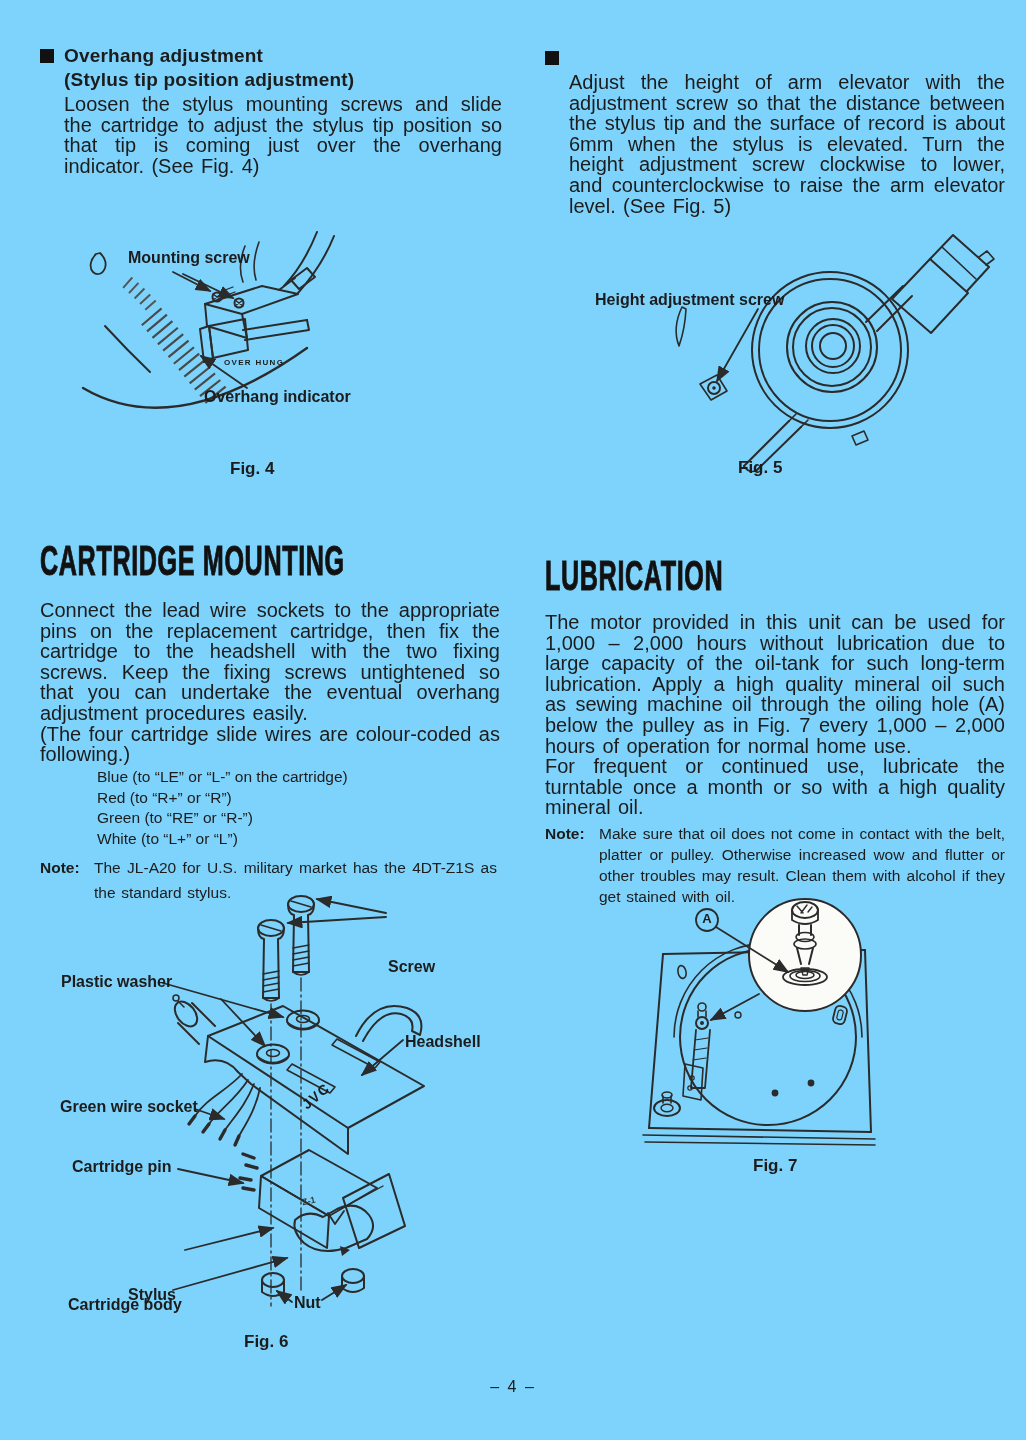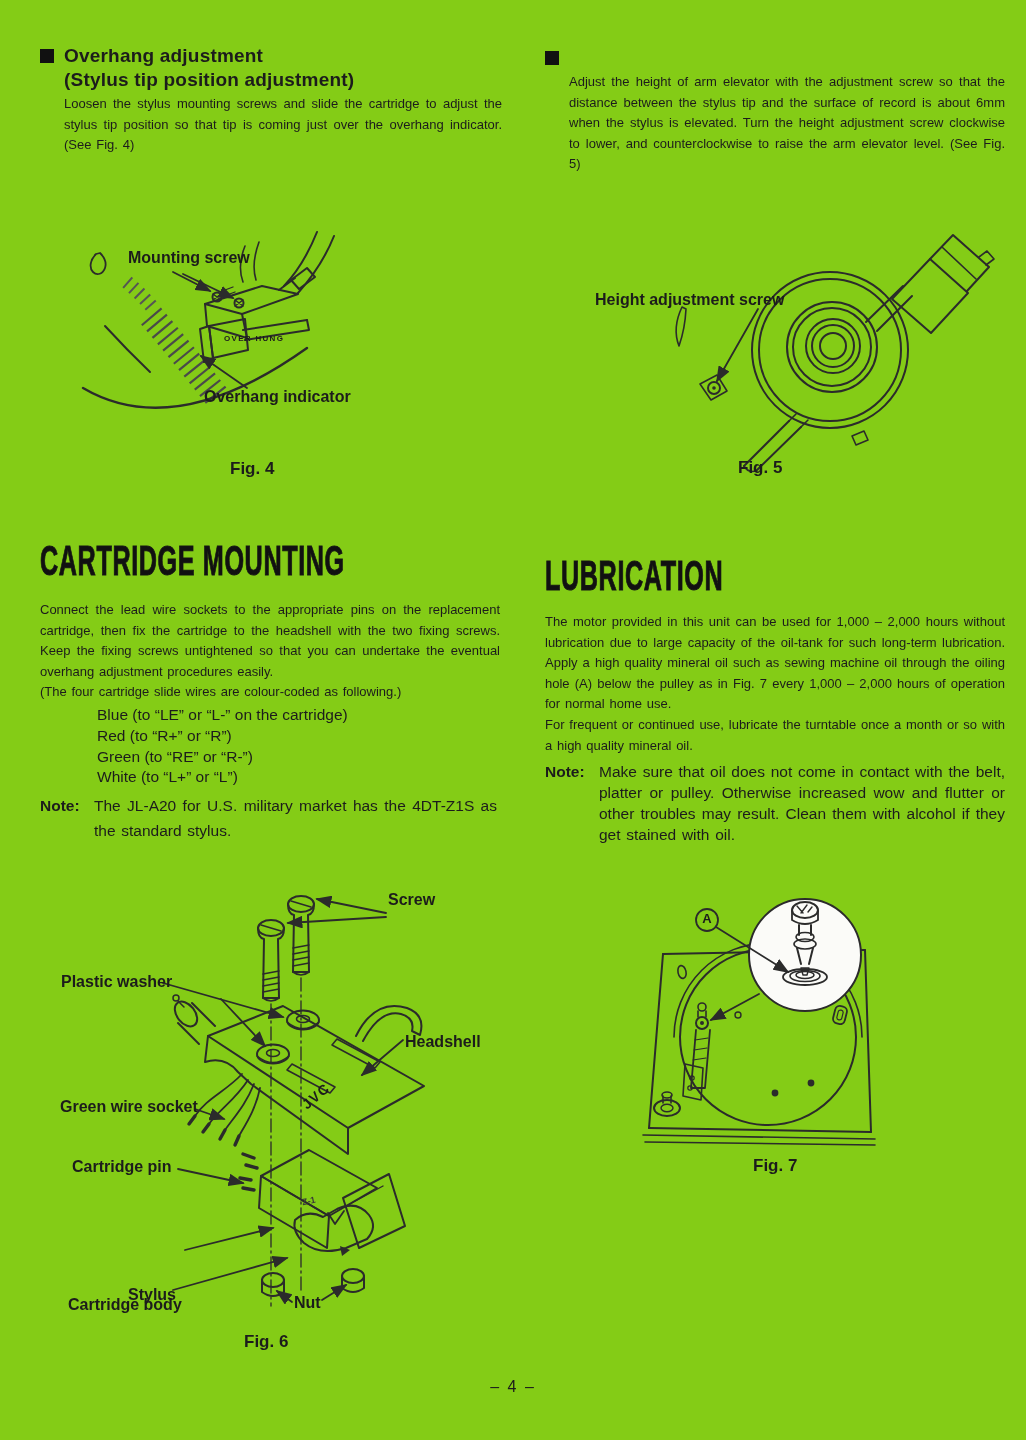--- a/index.html
+++ b/index.html
@@ -3,30 +3,30 @@
 <meta charset="utf-8">
 <style>
   * { box-sizing: border-box; }
   html, body { margin: 0; padding: 0; }
   body {
     width: 1026px; height: 1440px;
     background: #fbfbf8;
     font-family: "Liberation Sans", sans-serif;
     color: #1c1c1c;
   }
-  .page { position: absolute; top: 0; left: 0; width: 1026px; height: 1440px; background: #84cc16; overflow: hidden; }
+  .page { position: absolute; top: 0; left: 0; width: 1026px; height: 1440px; background: #7dd3fc; overflow: hidden; }
   .abs { position: absolute; }
   .bullet { position: absolute; width: 14px; height: 14px; background: #111; }
   .h-section { font-size: 19px; font-weight: bold; line-height: 24px; letter-spacing: 0.2px; white-space: nowrap; }
   .big-title {
     font-size: 42px; font-weight: bold; white-space: nowrap;
     transform: scaleX(0.60); transform-origin: 0 0;
     -webkit-text-stroke: 1px #151515; letter-spacing: 1px; color: #111;
   }
-  .body-text { font-size: 13px; line-height: 20.6px; text-align: justify; word-spacing: 0.09em; }
+  .body-text { font-size: 20px; line-height: 20.6px; text-align: justify; word-spacing: 0.09em; }
   .flow { position: absolute; }
   .wire-list { padding-left: 57px; margin-top: 2px; }
   .wire-item { font-size: 15.5px; line-height: 20.8px; }
   .note-row { display: flex; margin-top: 5px; }
   .note-label { font-weight: bold; font-size: 15.5px; line-height: 25px; width: 54px; flex: none; }
   .note-body { font-size: 15.5px; line-height: 25px; text-align: justify; word-spacing: 0.09em; flex: 1; }
   .note-body.tight { line-height: 21px; }
   .fig-label { position: absolute; font-size: 16px; font-weight: bold; white-space: nowrap; }
   .fig-cap { position: absolute; font-size: 17px; font-weight: bold; white-space: nowrap; }
   .tiny-label { position: absolute; font-size: 8px; font-weight: bold; letter-spacing: 1.3px; white-space: nowrap; }
@@ -75,21 +75,21 @@
     <circle cx="162" cy="67" r="4.5"></circle>
     <path d="M 158,64 L 166,70 M 166,64 L 158,70" stroke-width="1.4"></path>
     <circle cx="184" cy="73" r="4.5"></circle>
     <path d="M 180,70 L 188,76 M 188,70 L 180,76" stroke-width="1.4"></path>
     <path d="M 170,60 l 8,-3 M 172,65 l 8,-3" stroke-width="1.3"></path>
     <path d="M 118,42 L 155,61" marker-end="url(#arw4)" stroke-width="1.8"></path>
     <path d="M 128,44 L 178,68" marker-end="url(#arw4)" stroke-width="1.8"></path>
     <path d="M 192,158 L 146,126" marker-end="url(#arw4)" stroke-width="1.8"></path>
   </svg>
   <div class="fig-label" style="left:128px; top:249px">Mounting screw</div>
-  <div class="tiny-label" style="left:224px; top:334px">OVER HUNG</div>
+  <div class="tiny-label" style="left:224px; top:358px">OVER HUNG</div>
   <div class="fig-label" style="left:204px; top:388px">Overhang indicator</div>
   <div class="fig-cap" style="left:230px; top:459px">Fig. 4</div>
 
   <svg class="fig-art" style="left:590px; top:233px" width="420" height="240" viewBox="0 0 420 240" fill="none" stroke="#2b2b2b" stroke-width="2" stroke-linecap="round" stroke-linejoin="round">
     <defs>
       <marker id="arw5" markerWidth="9" markerHeight="7" refX="8" refY="3.5" orient="auto">
           <path d="M0,0 L9,3.5 L0,7 Z" fill="#2b2b2b" stroke="none"></path>
         </marker>
     </defs>
     <circle cx="240" cy="117" r="78"></circle>
@@ -212,21 +212,21 @@
     <path d="M 118,97 L 238,131" marker-end="url(#arw6)" stroke-width="1.8"></path>
     <path d="M 176,113 L 220,160" marker-end="url(#arw6)" stroke-width="1.8"></path>
     <path d="M 358,154 L 317,189" marker-end="url(#arw6)" stroke-width="1.8"></path>
     <path d="M 150,223 L 179,233" marker-end="url(#arw6)" stroke-width="1.8"></path>
     <path d="M 133,283 L 198,297" marker-end="url(#arw6)" stroke-width="1.8"></path>
     <path d="M 140,364 L 228,342" marker-end="url(#arw6)" stroke-width="1.8"></path>
     <path d="M 128,404 L 242,372" marker-end="url(#arw6)" stroke-width="1.8"></path>
     <path d="M 247,416 L 232,405" marker-end="url(#arw6)" stroke-width="1.8"></path>
     <path d="M 277,414 L 301,399" marker-end="url(#arw6)" stroke-width="1.8"></path>
   </svg>
-  <div class="fig-label" style="left:388px; top:891px">Screw</div>
+  <div class="fig-label" style="left:388px; top:958px">Screw</div>
   <div class="fig-label" style="left:61px; top:973px">Plastic washer</div>
   <div class="fig-label" style="left:405px; top:1033px">Headshell</div>
   <div class="fig-label" style="left:60px; top:1098px">Green wire socket</div>
   <div class="fig-label" style="left:72px; top:1158px">Cartridge pin</div>
   <div class="fig-label" style="left:68px; top:1296px">Cartridge body</div>
   <div class="fig-label" style="left:128px; top:1286px">Stylus</div>
   <div class="fig-label" style="left:294px; top:1294px">Nut</div>
   <div class="brand-label" style="left:300px; top:1088px">JVC</div>
   <div class="model-mark" style="left:302px; top:1196px">Z-1</div>
   <div class="fig-cap" style="left:244px; top:1332px">Fig. 6</div>

